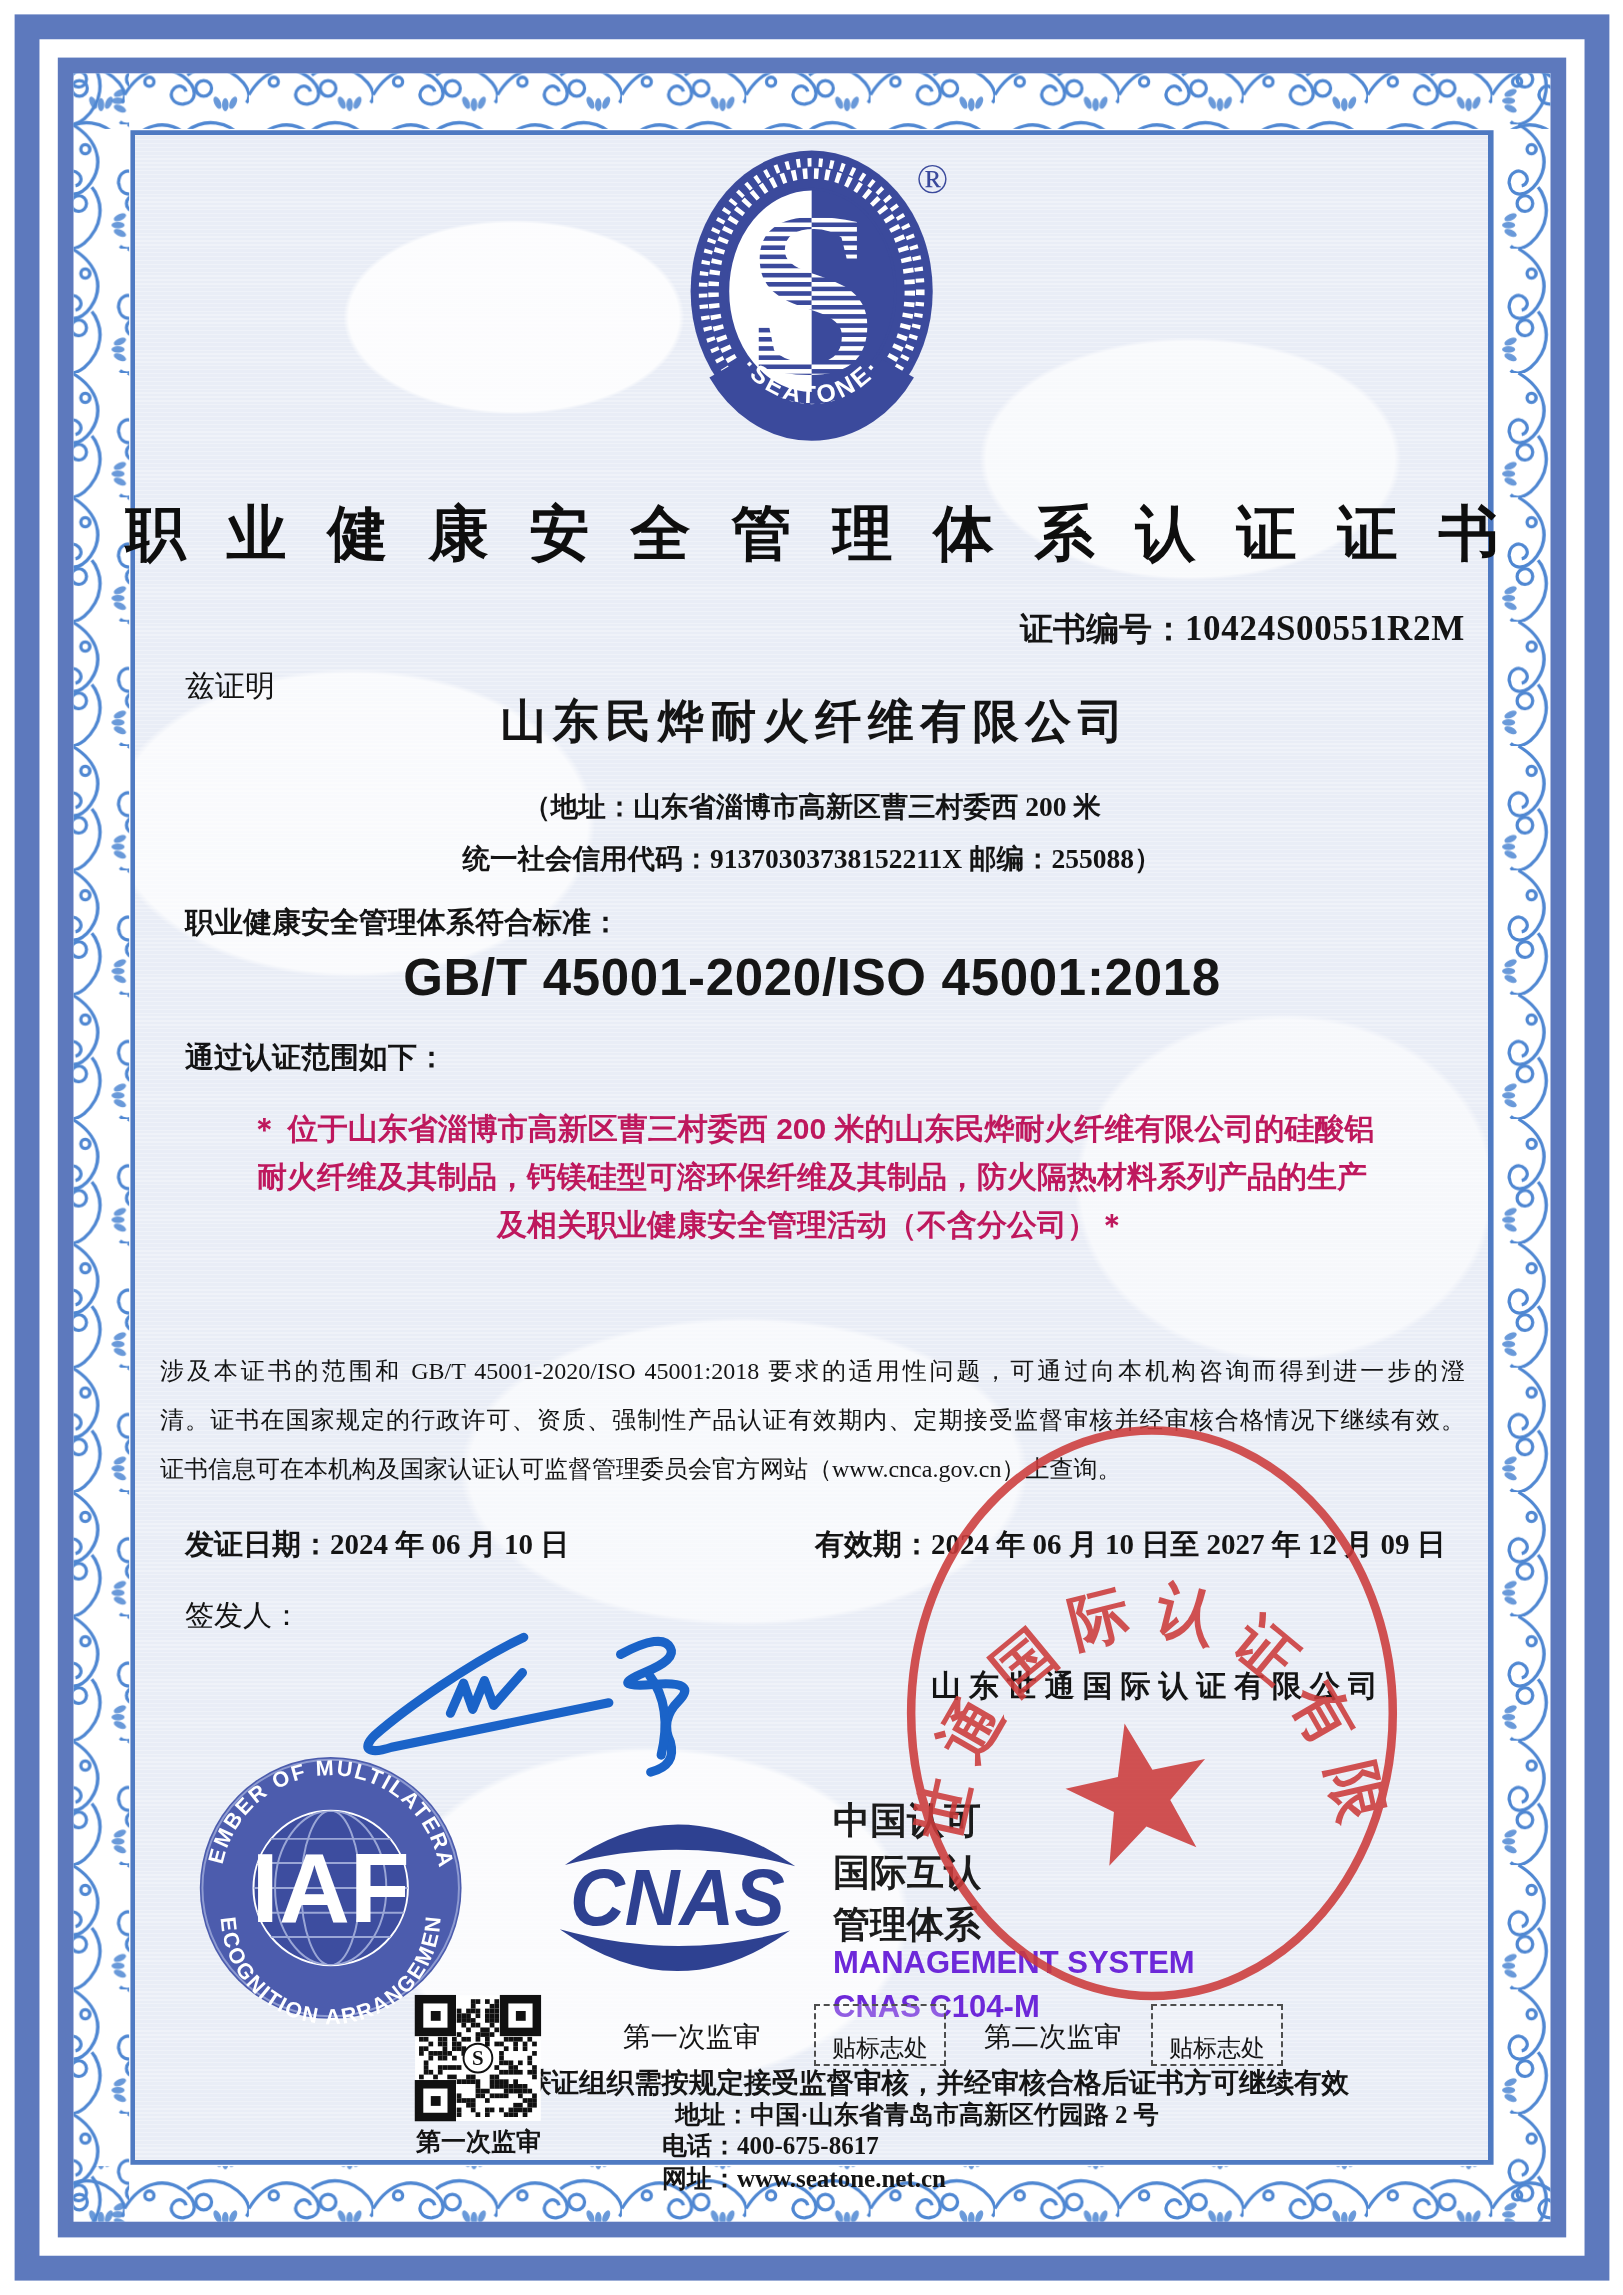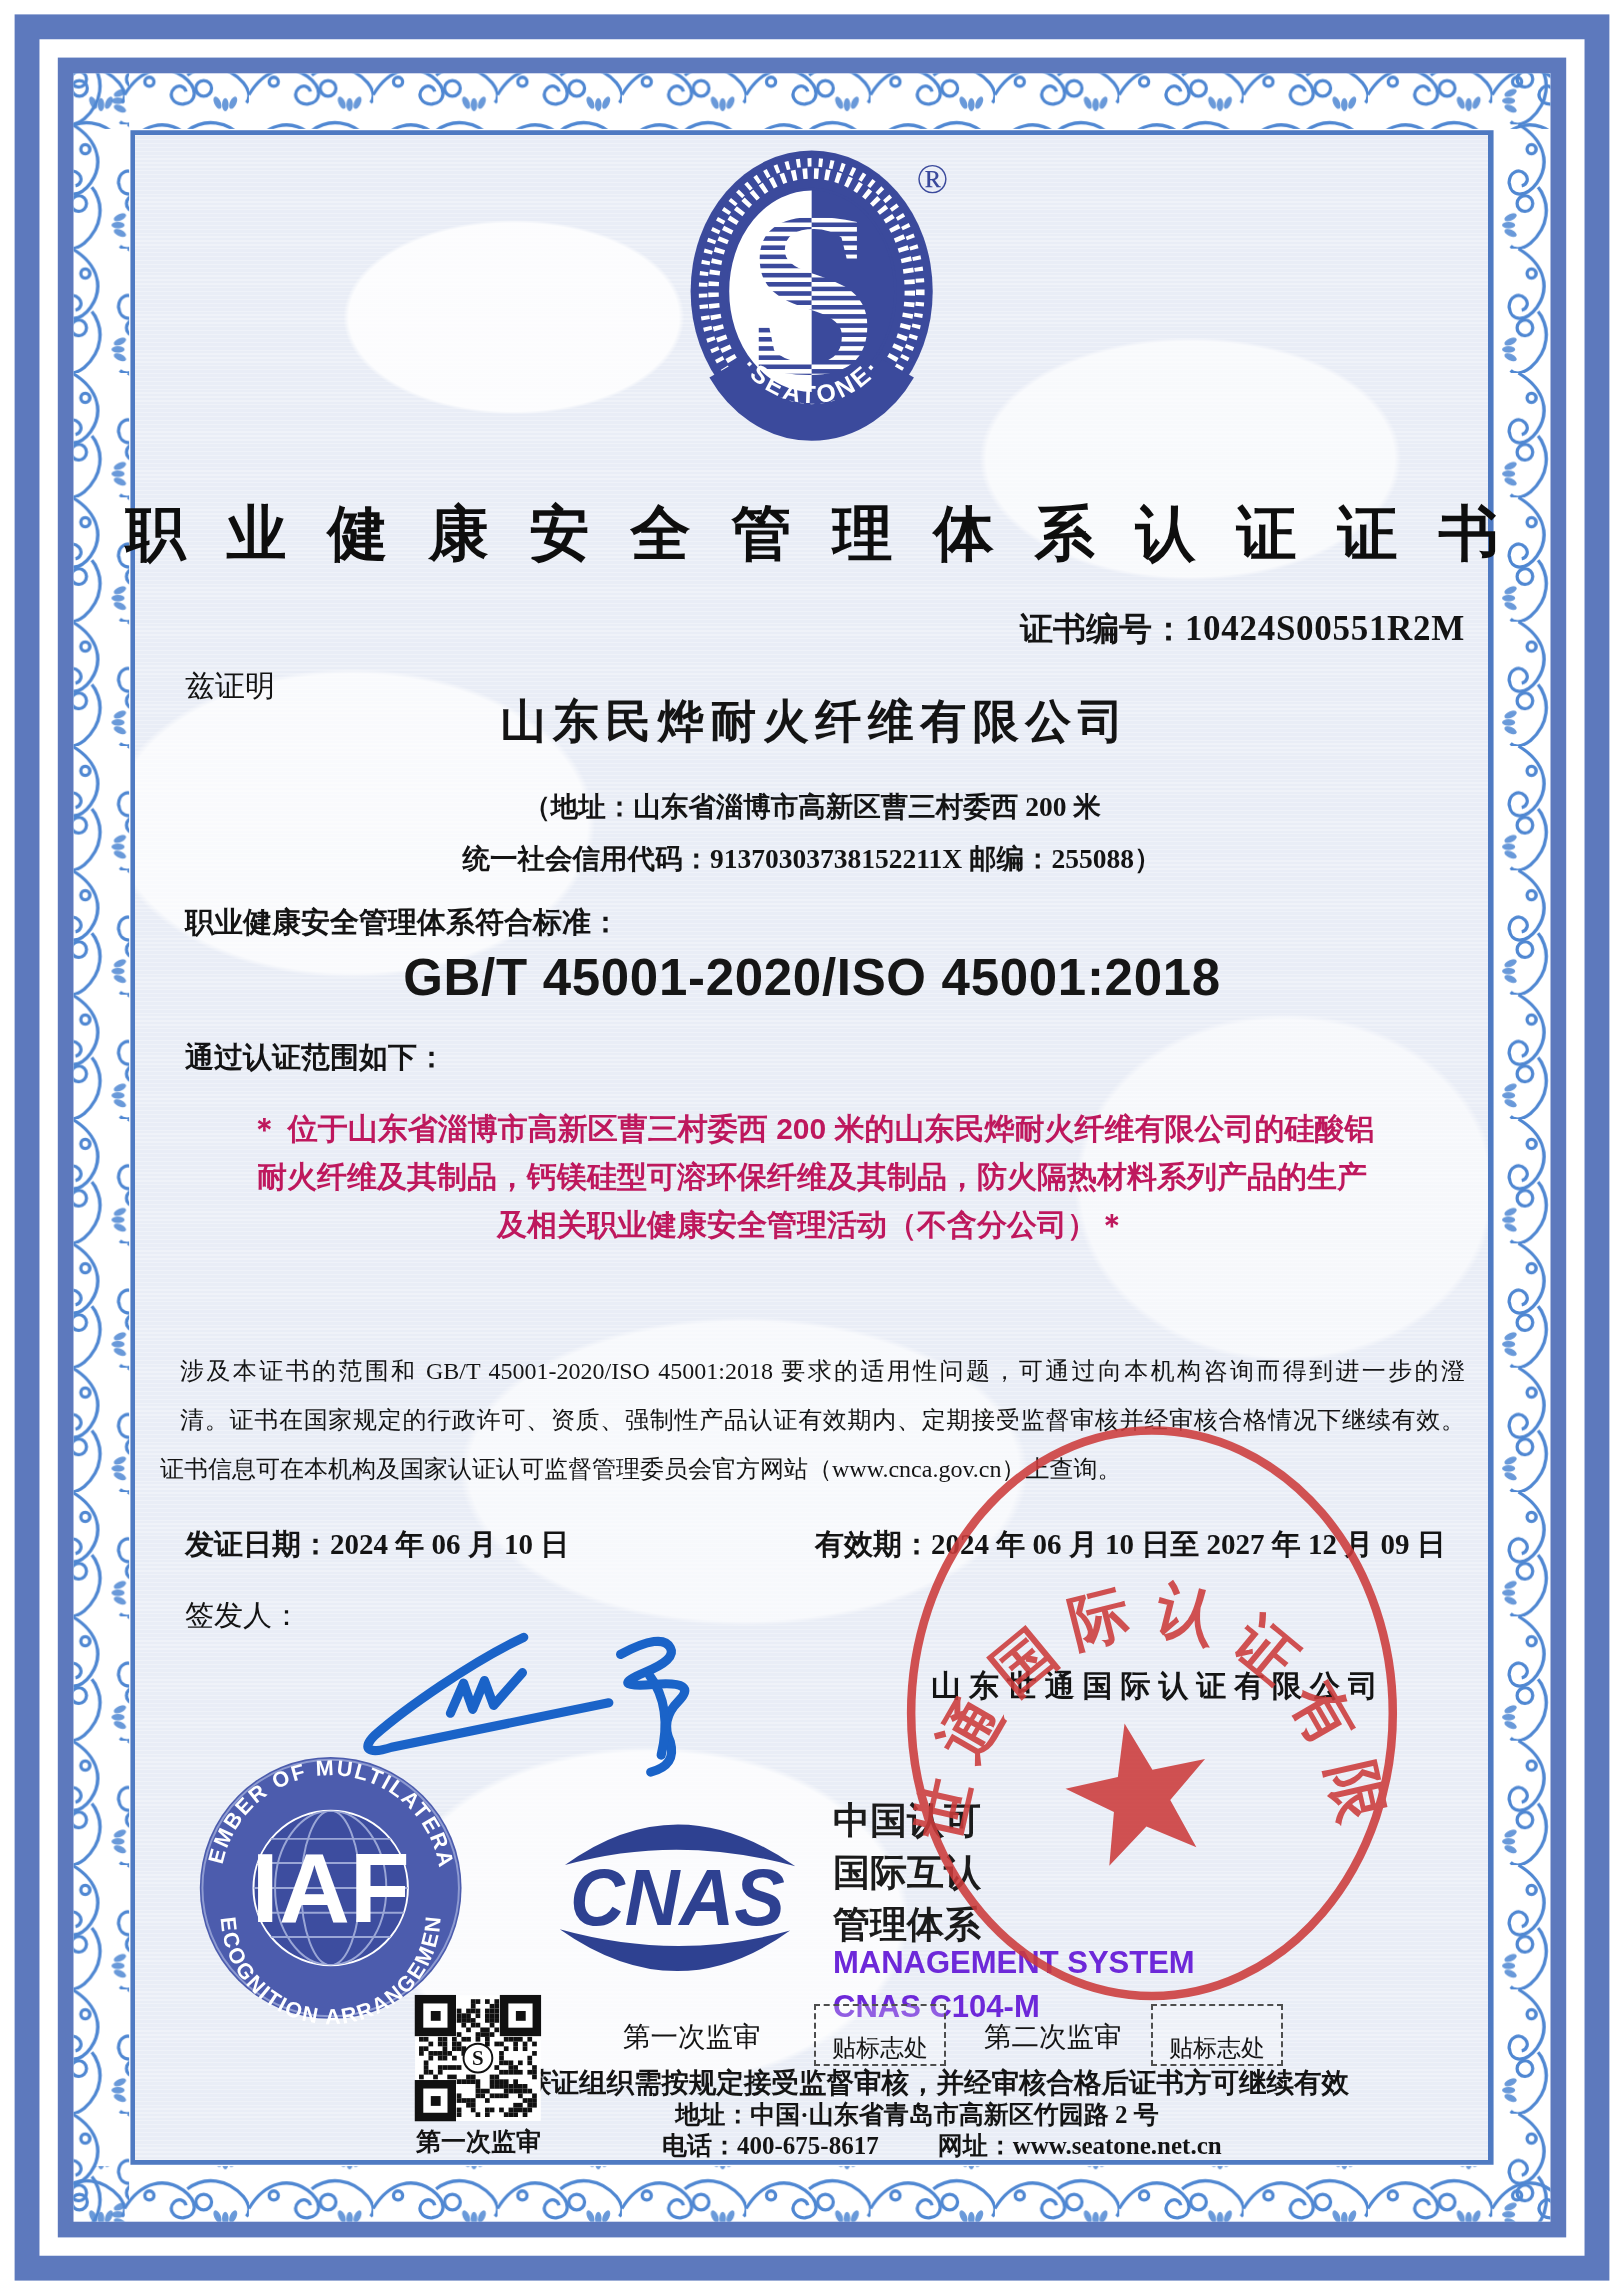--- a/index.html
+++ b/index.html
@@ -24,33 +24,33 @@
   .company{left:0;right:0;top:691px;text-align:center;font-size:46px;font-weight:700;
            letter-spacing:6.5px;text-indent:6.5px;}
   .addr{left:0;right:0;text-align:center;font-size:27.5px;font-weight:700;}
   .stdlabel{left:185px;top:903px;font-size:29px;font-weight:600;}
   .standard{left:0;right:0;top:948px;text-align:center;font-size:51px;font-weight:700;
             font-family:"Liberation Sans", sans-serif;letter-spacing:0.7px;color:#161616;}
   .scopelabel{left:185px;top:1038px;font-size:29px;font-weight:600;}
   .scope{left:118px;width:1388px;top:1105px;text-align:center;font-size:30px;font-weight:700;
          font-family:"Liberation Sans", sans-serif;line-height:48px;color:#be185d;}
   .disc{left:160px;width:1305px;top:1347px;font-size:24px;line-height:49px;}
-  .disc .just{text-align:justify;text-align-last:justify;margin-left:20px;}
+  .disc .just{text-align:justify;text-align-last:justify;}
   .dates{font-size:29px;font-weight:600;top:1525px;}
   .signer{left:185px;top:1596px;font-size:29px;}
   .issuerprint{left:931px;top:1666px;font-size:30px;font-weight:700;letter-spacing:7.9px;}
   .zhblock{left:833px;top:1795px;font-size:37px;line-height:52px;font-weight:700;
            font-family:"Liberation Sans", sans-serif;color:#1b1b1b;}
   .enline{left:833px;font-family:"Liberation Sans", sans-serif;font-weight:700;font-size:31px;color:#6d28d9;}
   .survlabel{top:2019px;font-size:27.5px;}
   .stickerbox{top:2004px;width:128px;height:58px;border:2px dashed #4e4e4e;
               display:flex;align-items:flex-end;justify-content:center;font-size:24px;background:rgba(255,255,255,.25);}
   .note{left:511px;width:851px;top:2065px;text-align:center;font-size:27.5px;font-weight:600;}
   .footaddr{left:511px;width:812px;top:2098px;text-align:center;font-size:25px;font-weight:600;}
-  .phonerow{left:662px;top:2129px;font-size:25px;font-weight:600;display:flex;gap:59px;}
+  .phonerow{left:662px;top:2129px;font-size:25px;font-weight:600;display:flex;flex-direction:column;}
   .qrlabel{left:387px;width:183px;top:2125px;text-align:center;font-size:25px;font-weight:700;
            font-family:"Liberation Sans", sans-serif;}
   svg.layer{position:absolute;left:0;top:0;pointer-events:none;}
 </style>
 </head>
 <body>
 
 <div id="page">
 
   <svg class="layer" width="1624" height="2295" viewBox="0 0 2481 3507">

